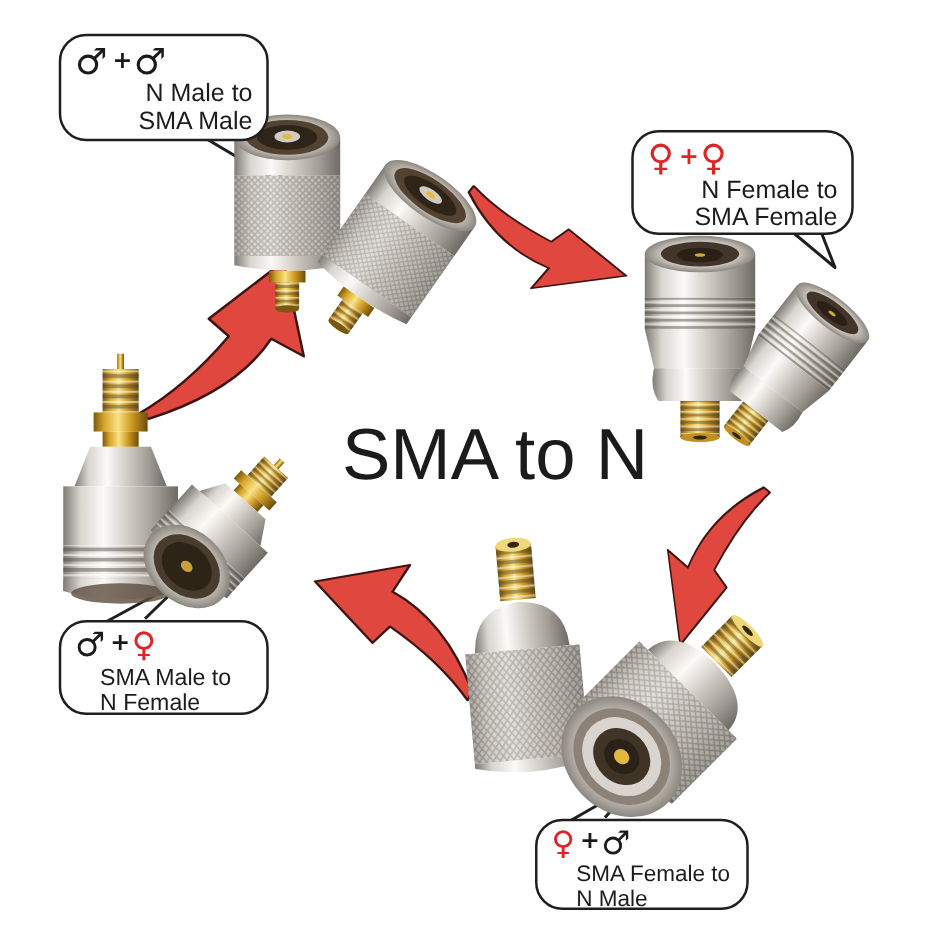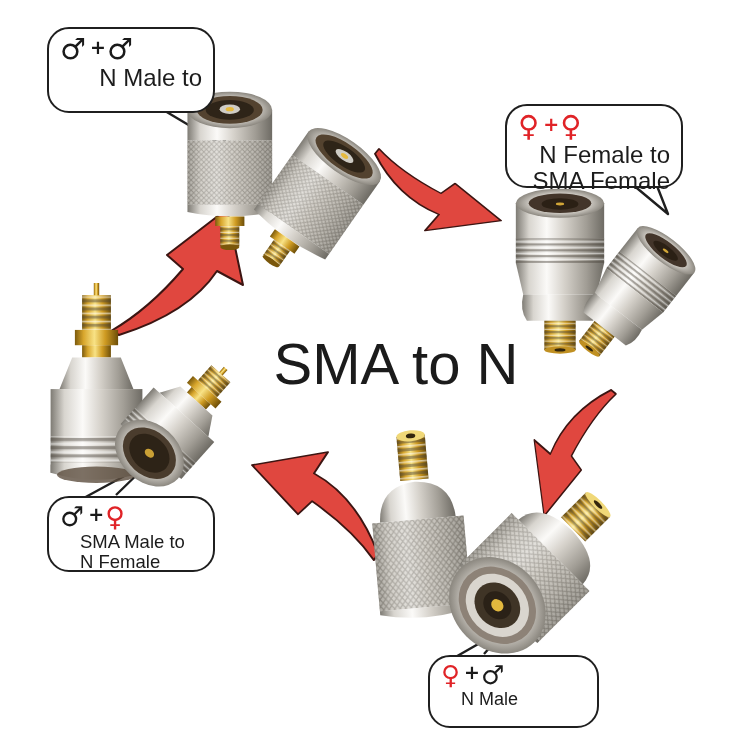--- a/index.html
+++ b/index.html
@@ -9,21 +9,21 @@
   }
   #scene{position:absolute;left:0;top:0;}
   .bubble{
     position:absolute;background:#ffffff;border:2.5px solid #1f1f1f;border-radius:22px;
     box-sizing:border-box;padding:5px 11px;display:flex;flex-direction:column;z-index:5;
   }
   .syms{font-family:"DejaVu Sans",sans-serif;font-weight:bold;font-size:29px;line-height:1.05;letter-spacing:3px;white-space:nowrap;}
   .syms .plus{font-size:19px;letter-spacing:0;position:relative;top:-5px;margin:0 1px;}
   .m{color:#1a1a1a;}
   .f{color:#e02327;}
-  .lines{font-size:24px;line-height:1.08;color:#1c1c1c;margin-top:1px;}
+  .lines{font-size:20px;line-height:1.08;color:#1c1c1c;margin-top:1px;}
   .al-r{text-align:right;}
   .al-l{text-align:left;margin-left:20px;}
   #bubble-top-left{left:47px;top:27px;width:168px;height:86px;}
   #bubble-top-right{left:505px;top:104px;width:178px;height:84px;}
   #bubble-bottom-left{left:47px;top:496px;width:168px;height:76px;}
   #bubble-bottom-left .syms{font-size:27px;}
   #bubble-bottom-left .lines{font-size:18.5px;}
   #bubble-bottom-right{left:428px;top:655px;width:171px;height:73px;}
   #bubble-bottom-right .syms{font-size:26px;}
   #bubble-bottom-right .lines{font-size:18px;}
@@ -169,20 +169,21 @@
     <use href="#ad-sf-nm-face" transform="translate(560,462) rotate(45) scale(0.95,0.8)"></use>
 
     <use href="#ad-sm-nf" transform="translate(47,283) scale(0.9,1.02)"></use>
     <use href="#ad-sm-nf-face" transform="translate(193,339) rotate(42) scale(0.8,0.6)"></use>
   </svg>
 
   <div class="bubble" id="bubble-top-left">
     <div class="syms"><span class="m">♂</span><span class="plus m">+</span><span class="m">♂</span></div>
     <div class="lines al-r">
       <div>N Male to</div>
+      <div>SMA Male</div>
     </div>
   </div>
 
   <div class="bubble" id="bubble-top-right">
     <div class="syms"><span class="f">♀</span><span class="plus f">+</span><span class="f">♀</span></div>
     <div class="lines al-r">
       <div>N Female to</div>
       <div>SMA Female</div>
     </div>
   </div>
@@ -191,18 +192,19 @@
     <div class="syms"><span class="m">♂</span><span class="plus m">+</span><span class="f">♀</span></div>
     <div class="lines al-l">
       <div>SMA Male to</div>
       <div>N Female</div>
     </div>
   </div>
 
   <div class="bubble" id="bubble-bottom-right">
     <div class="syms"><span class="f">♀</span><span class="plus m">+</span><span class="m">♂</span></div>
     <div class="lines al-l">
+      <div>SMA Female to</div>
       <div>N Male</div>
     </div>
   </div>
 
   <div id="main-title">SMA to N</div>
 </div>
 
 </body></html>

